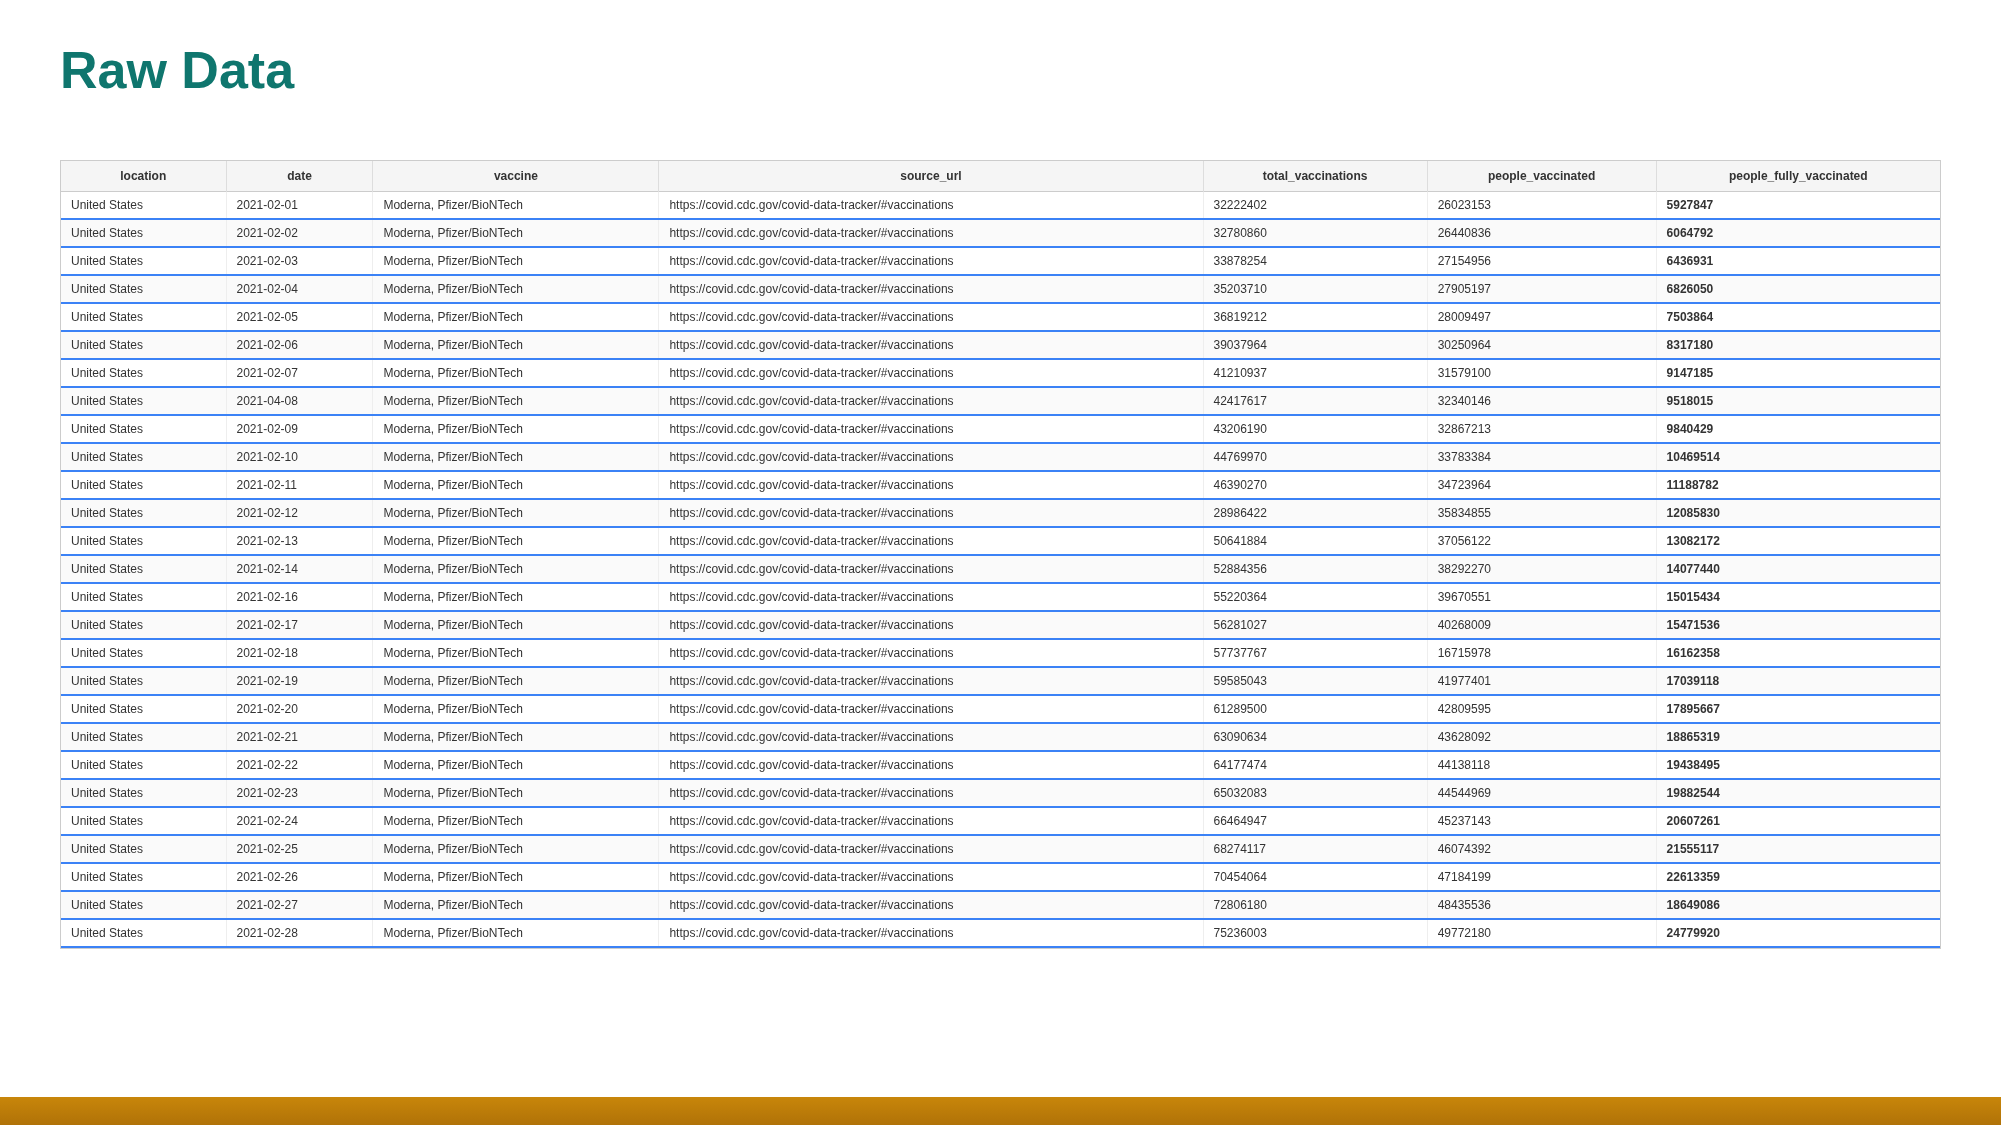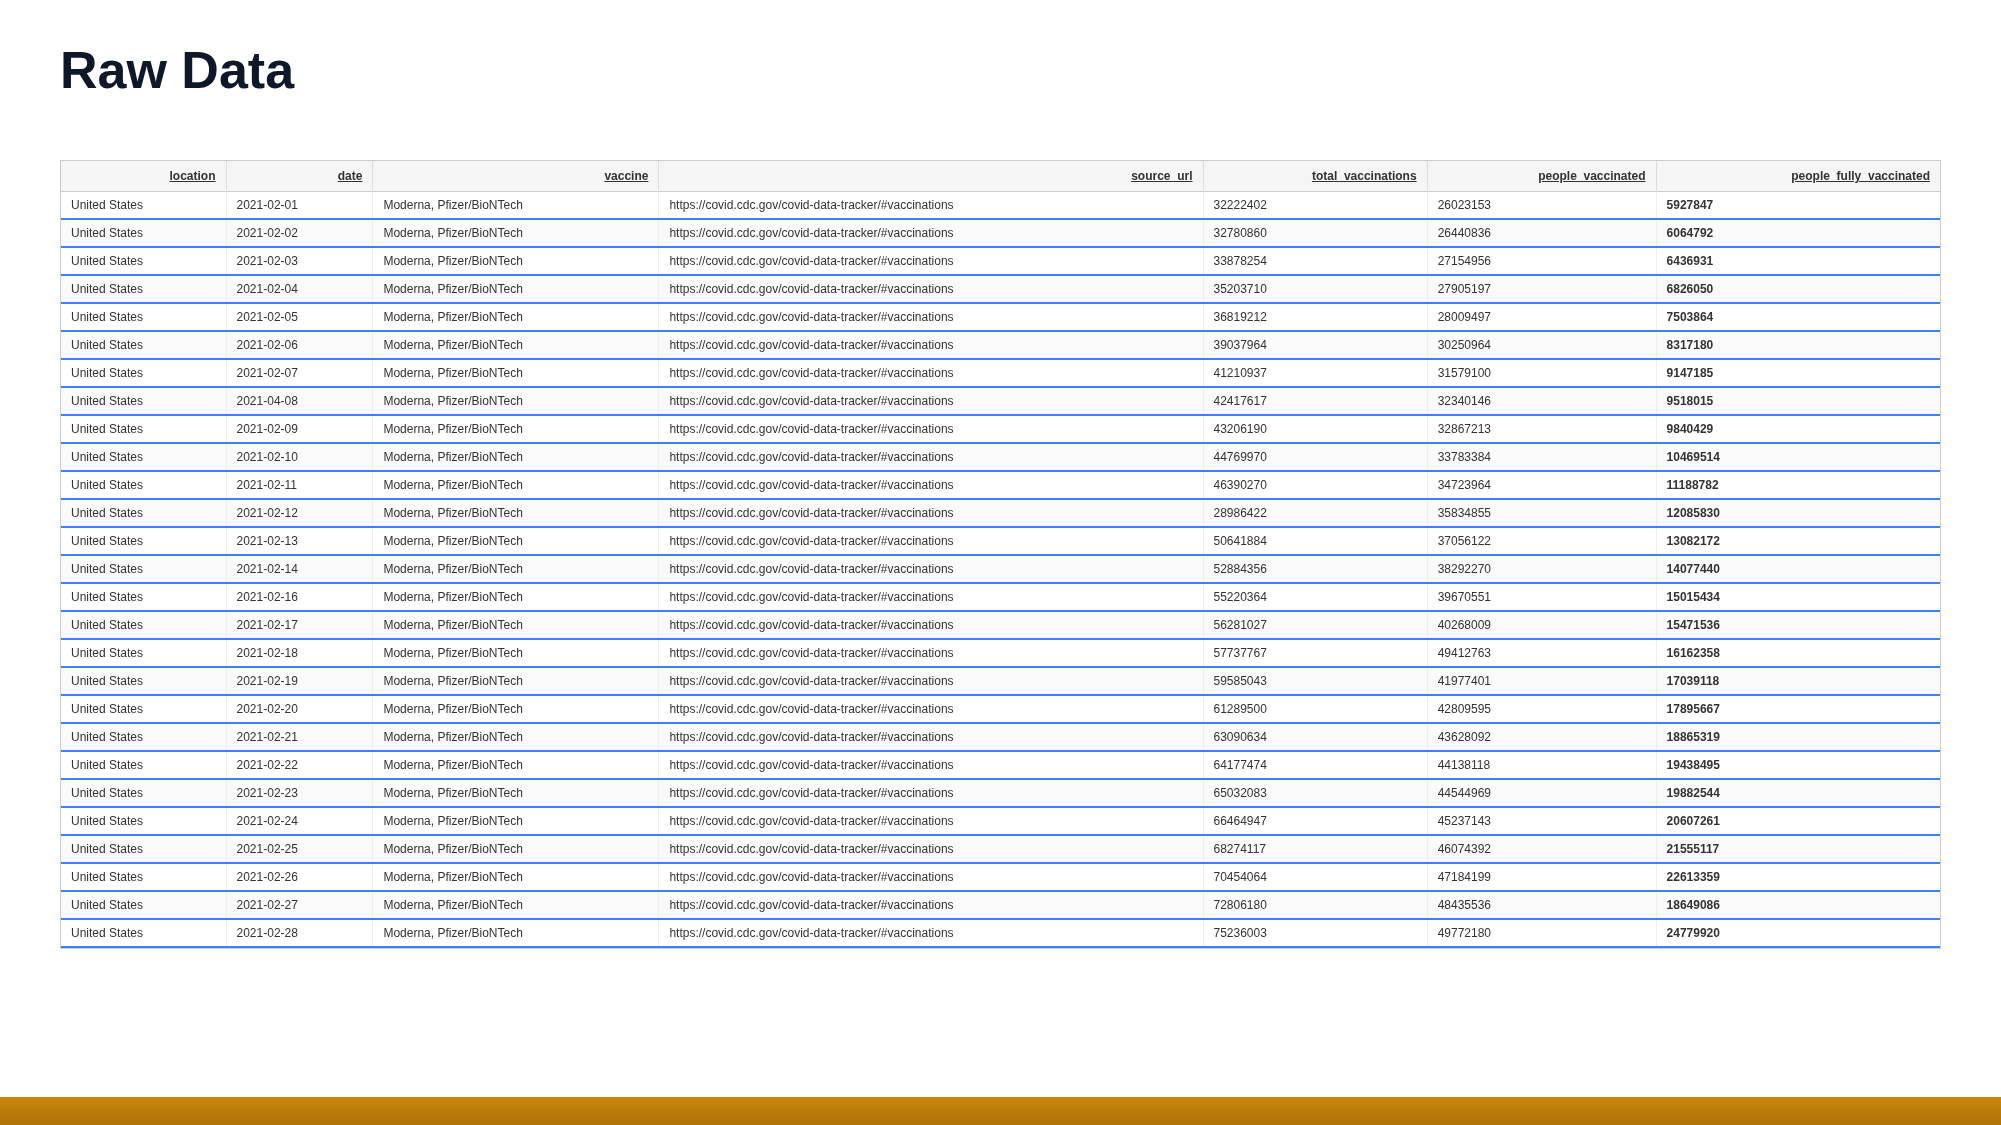--- a/index.html
+++ b/index.html
@@ -6,45 +6,44 @@
     body {
       font-family: Arial, sans-serif;
       background: #ffffff;
       color: #333;
       min-height: 1125px;
       position: relative;
     }
     .page-title {
       font-size: 52px;
       font-weight: bold;
-      color: #0f172a;
+      color: #0f766e;
       padding: 40px 60px 30px 60px;
     }
     .table-container {
       margin: 30px 60px 60px 60px;
       border: 1px solid #ccc;
       overflow: hidden;
     }
     table {
       width: 100%;
       border-collapse: collapse;
       font-size: 12px;
     }
     thead tr {
       background: #f5f5f5;
       border-bottom: 1px solid #ccc;
     }
     thead th {
-      text-align: right;
+      text-align: center;
       padding: 8px 10px;
       font-weight: bold;
       color: #333;
       border-right: 1px solid #ddd;
       white-space: nowrap;
-      text-decoration: underline;
     }
     thead th:last-child { border-right: none; }
     tbody tr {
       border-bottom: 2px solid #3b82f6;
     }
     tbody tr:nth-child(even) { background: #fafafa; }
     tbody td {
       padding: 6px 10px;
       color: #333;
       border-right: 1px solid #eee;
@@ -222,21 +221,21 @@
           <td>56281027</td>
           <td>40268009</td>
           <td>15471536</td>
         </tr>
         <tr>
           <td>United States</td>
           <td>2021-02-18</td>
           <td>Moderna, Pfizer/BioNTech</td>
           <td>https://covid.cdc.gov/covid-data-tracker/#vaccinations</td>
           <td>57737767</td>
-          <td>49412763</td>
+          <td>16715978</td>
           <td>16162358</td>
         </tr>
         <tr>
           <td>United States</td>
           <td>2021-02-19</td>
           <td>Moderna, Pfizer/BioNTech</td>
           <td>https://covid.cdc.gov/covid-data-tracker/#vaccinations</td>
           <td>59585043</td>
           <td>41977401</td>
           <td>17039118</td>

